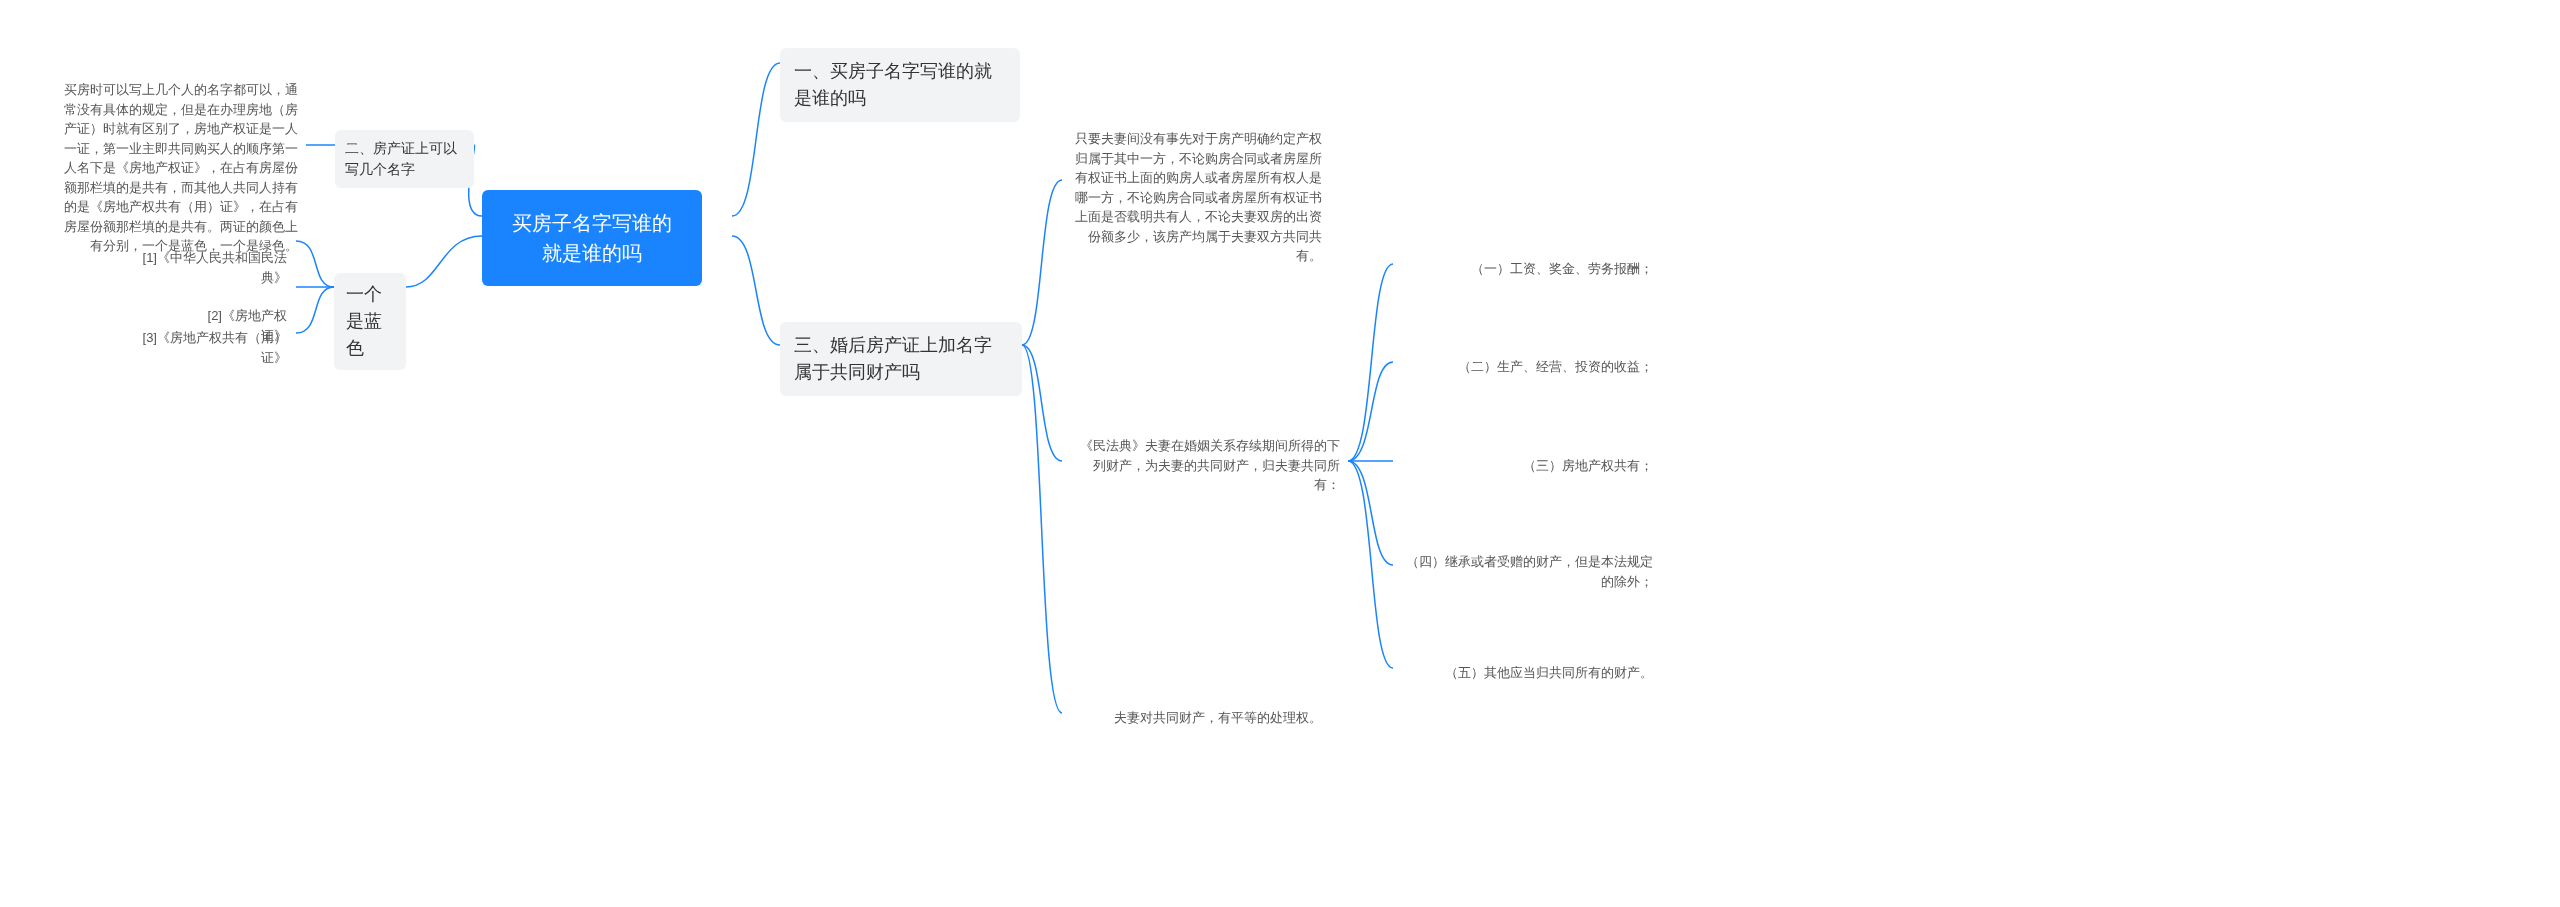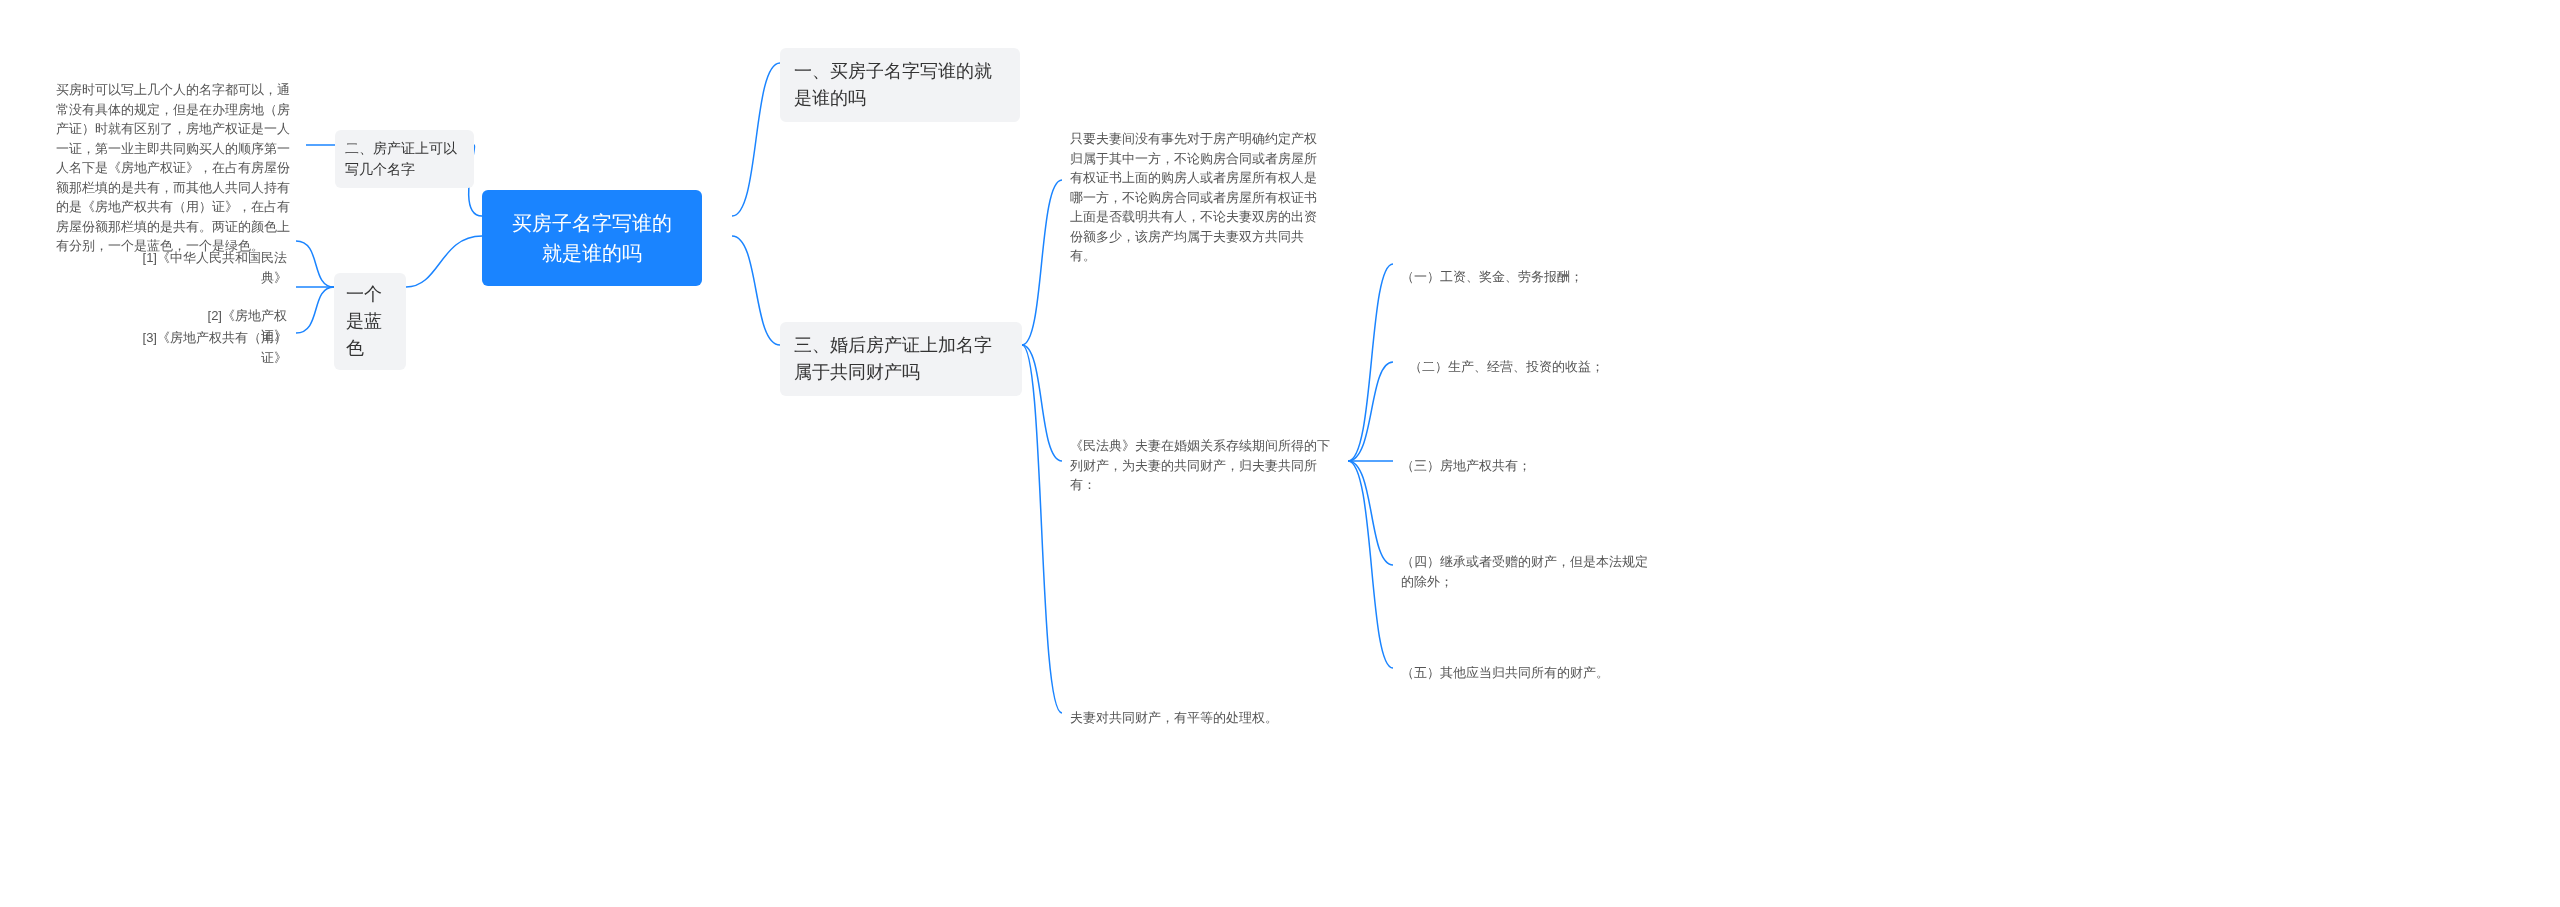--- a/index.html
+++ b/index.html
@@ -28,20 +28,21 @@
   }
   .branch {
     background: #f2f3f5;
     color: #333;
     font-size: 18px;
   }
   .leaf {
     color: #555;
     font-size: 13px;
     padding: 4px 8px;
+    text-align: right;
   }
   svg.connectors {
     position: absolute;
     top: 0; left: 0;
     width: 2560px;
     height: 907px;
     pointer-events: none;
   }
   svg.connectors path {
     fill: none;
@@ -100,19 +101,19 @@
 </div>
 
 <div class="node branch" style="left:780px; top:322px; width:242px; padding:10px 14px;">
   <span>三、婚后房产证上加名字属于共同财产吗</span>
 </div>
 
 <div class="node leaf" style="left:1062px; top:125px; width:268px;">只要夫妻间没有事先对于房产明确约定产权归属于其中一方，不论购房合同或者房屋所有权证书上面的购房人或者房屋所有权人是哪一方，不论购房合同或者房屋所有权证书上面是否载明共有人，不论夫妻双房的出资份额多少，该房产均属于夫妻双方共同共有。</div>
 
 <div class="node leaf" style="left:1062px; top:432px; width:286px;">《民法典》夫妻在婚姻关系存续期间所得的下列财产，为夫妻的共同财产，归夫妻共同所有：</div>
 
-<div class="node leaf" style="left:1393px; top:255px; width:268px;margin-top:8px;">（一）工资、奖金、劳务报酬；</div>
-<div class="node leaf" style="left:1393px; top:353px; width:268px;margin-left:8px;">（二）生产、经营、投资的收益；</div>
+<div class="node leaf" style="left:1393px; top:255px; width:268px;">（一）工资、奖金、劳务报酬；</div>
+<div class="node leaf" style="left:1393px; top:353px; width:268px;">（二）生产、经营、投资的收益；</div>
 <div class="node leaf" style="left:1393px; top:452px; width:268px;">（三）房地产权共有；</div>
 <div class="node leaf" style="left:1393px; top:548px; width:268px;">（四）继承或者受赠的财产，但是本法规定的除外；</div>
 <div class="node leaf" style="left:1393px; top:659px; width:268px;">（五）其他应当归共同所有的财产。</div>
 
 <div class="node leaf" style="left:1062px; top:704px; width:268px;">夫妻对共同财产，有平等的处理权。</div>
 
 </body></html>

